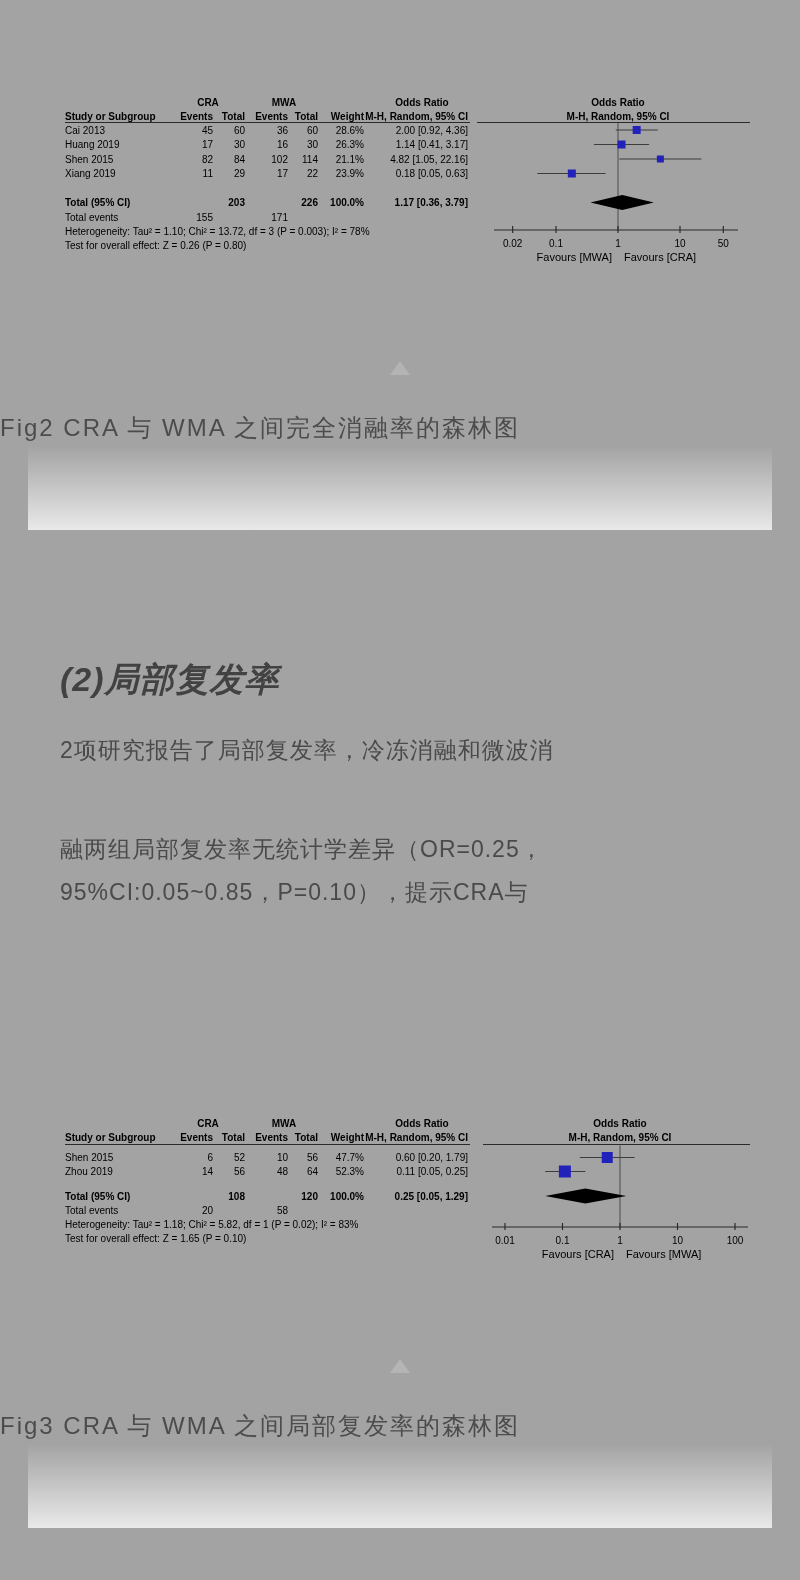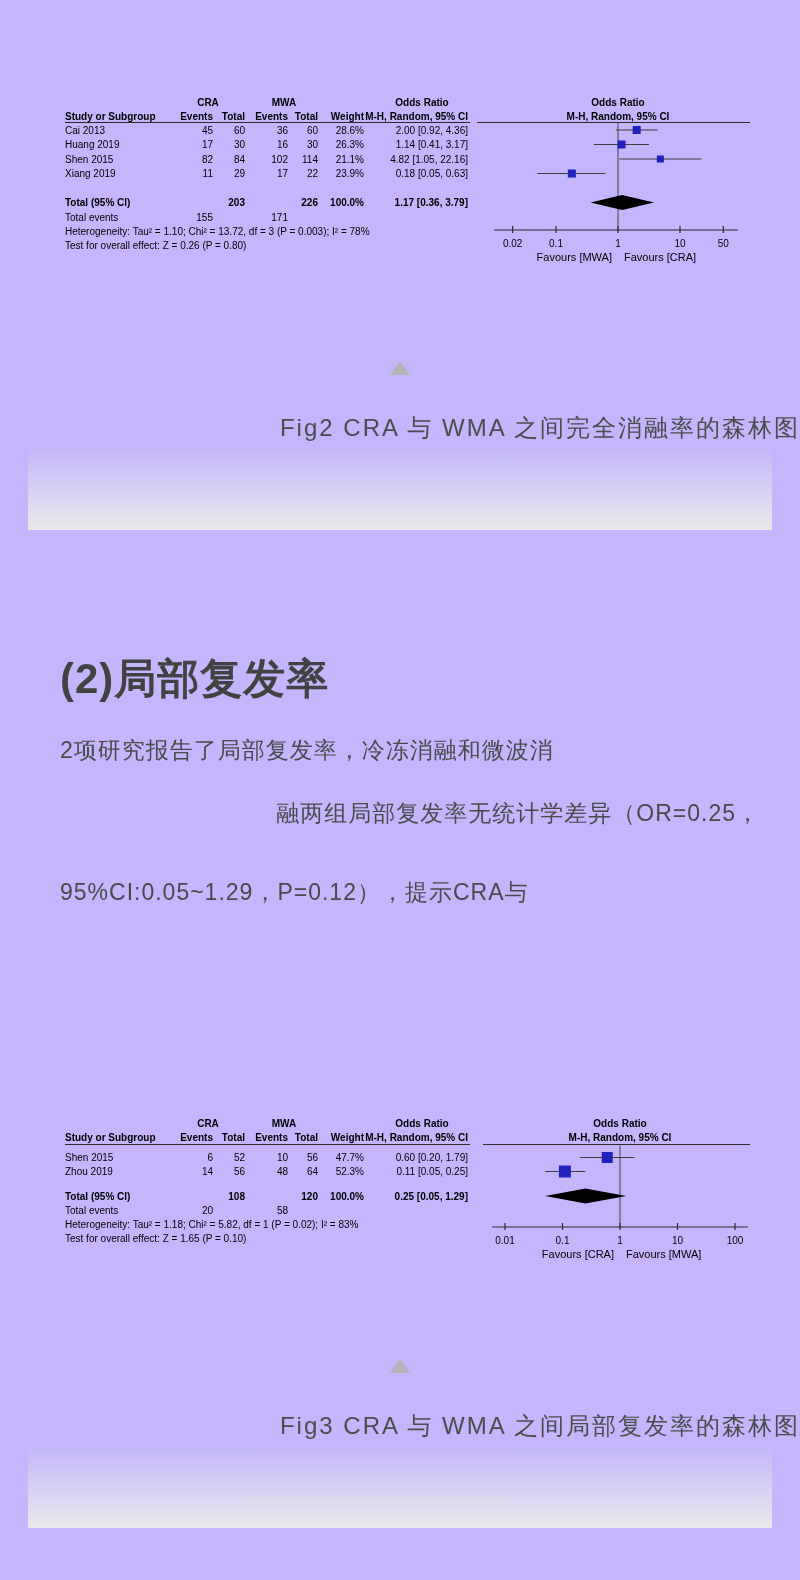--- a/index.html
+++ b/index.html
@@ -1,38 +1,38 @@
 <!DOCTYPE html>
 <html><head>
 <meta charset="utf-8">
 <style>
   html,body{margin:0;padding:0;background:#ffffff;}
   body{width:800px;height:1580px;font-family:"Liberation Sans",sans-serif;}
-  .page{position:relative;width:800px;height:1580px;background:#c4b5fd;overflow:hidden;}
+  .page{position:relative;width:800px;height:1580px;background:#a3a3a3;overflow:hidden;}
   svg.plot{position:absolute;left:0;}
   #plot2{top:88px;}
   #plot3{top:1112px;}
   .fade{position:absolute;left:28px;width:744px;height:84px;
         background:linear-gradient(180deg, rgba(233,233,233,0) 0%, #e9e9e9 100%);}
   #fade2{top:446px;}
   #fade3{top:1444px;}
   .tri{position:absolute;left:390px;width:0;height:0;
        border-left:10px solid transparent;border-right:10px solid transparent;
        border-bottom:14px solid #b4b4b7;}
   #tri2{top:361px;}
   #tri3{top:1359px;}
-  .caption{position:absolute;left:0;width:800px;text-align:right;
+  .caption{position:absolute;left:0;width:800px;text-align:left;
            font-size:24px;letter-spacing:2px;color:#4c4c4c;line-height:28px;}
   #cap2{top:414px;}
   #cap3{top:1412px;}
-  .heading{position:absolute;left:60px;top:661px;font-size:42px;font-weight:bold;
-           color:#424242;letter-spacing:1px;line-height:36px;}
+  .heading{position:absolute;left:60px;top:661px;font-size:34px;font-weight:bold;
+           color:#424242;letter-spacing:1px;line-height:36px;font-style:italic;}
   .bodyline{position:absolute;left:60px;width:700px;font-size:23px;color:#4a4a4a;
             letter-spacing:1px;line-height:34px;white-space:nowrap;}
-  #bl0{top:733px;} #bl1{top:796px;text-align:right;} #bl2{top:875px;} #bl3{top:946px;}
+  #bl0{top:733px;} #bl1{top:832px;} #bl2{top:875px;} #bl3{top:946px;}
 </style>
 </head>
 <body>
 
 <div class="page">
 
   <svg id="plot2" class="plot" width="800" height="180" viewBox="0 0 800 180">
       <text x="208" y="17.5" text-anchor="middle" font-size="10" fill="#000000" font-family="&quot;Liberation Sans&quot;, sans-serif" font-weight="bold">CRA</text>
       <text x="284" y="17.5" text-anchor="middle" font-size="10" fill="#000000" font-family="&quot;Liberation Sans&quot;, sans-serif" font-weight="bold">MWA</text>
       <text x="422" y="17.5" text-anchor="middle" font-size="10" fill="#000000" font-family="&quot;Liberation Sans&quot;, sans-serif" font-weight="bold">Odds Ratio</text>
@@ -113,21 +113,21 @@
   <div id="tri2" class="tri"></div>
 
   <div id="cap2" class="caption">Fig2 CRA 与 WMA 之间完全消融率的森林图</div>
 
   <div id="fade2" class="fade"></div>
 
   <div class="heading">(2)局部复发率</div>
 
   <div id="bl0" class="bodyline">2项研究报告了局部复发率，冷冻消融和微波消</div>
   <div id="bl1" class="bodyline">融两组局部复发率无统计学差异（OR=0.25，</div>
-  <div id="bl2" class="bodyline">95%CI:0.05~1.29，P=0.12），提示CRA与</div>
+  <div id="bl2" class="bodyline">95%CI:0.05~0.85，P=0.10），提示CRA与</div>
 
   <svg id="plot3" class="plot" width="800" height="160" viewBox="0 0 800 160">
       <text x="208" y="14.5" text-anchor="middle" font-size="10" fill="#000000" font-family="&quot;Liberation Sans&quot;, sans-serif" font-weight="bold">CRA</text>
       <text x="284" y="14.5" text-anchor="middle" font-size="10" fill="#000000" font-family="&quot;Liberation Sans&quot;, sans-serif" font-weight="bold">MWA</text>
       <text x="422" y="14.5" text-anchor="middle" font-size="10" fill="#000000" font-family="&quot;Liberation Sans&quot;, sans-serif" font-weight="bold">Odds Ratio</text>
       <text x="620" y="14.5" text-anchor="middle" font-size="10" fill="#000000" font-family="&quot;Liberation Sans&quot;, sans-serif" font-weight="bold">Odds Ratio</text>
       <text x="65" y="28.5" text-anchor="start" font-size="10" fill="#000000" font-family="&quot;Liberation Sans&quot;, sans-serif" font-weight="bold">Study or Subgroup</text>
       <text x="213" y="28.5" text-anchor="end" font-size="10" fill="#000000" font-family="&quot;Liberation Sans&quot;, sans-serif" font-weight="bold">Events</text>
       <text x="245" y="28.5" text-anchor="end" font-size="10" fill="#000000" font-family="&quot;Liberation Sans&quot;, sans-serif" font-weight="bold">Total</text>
       <text x="288" y="28.5" text-anchor="end" font-size="10" fill="#000000" font-family="&quot;Liberation Sans&quot;, sans-serif" font-weight="bold">Events</text>

